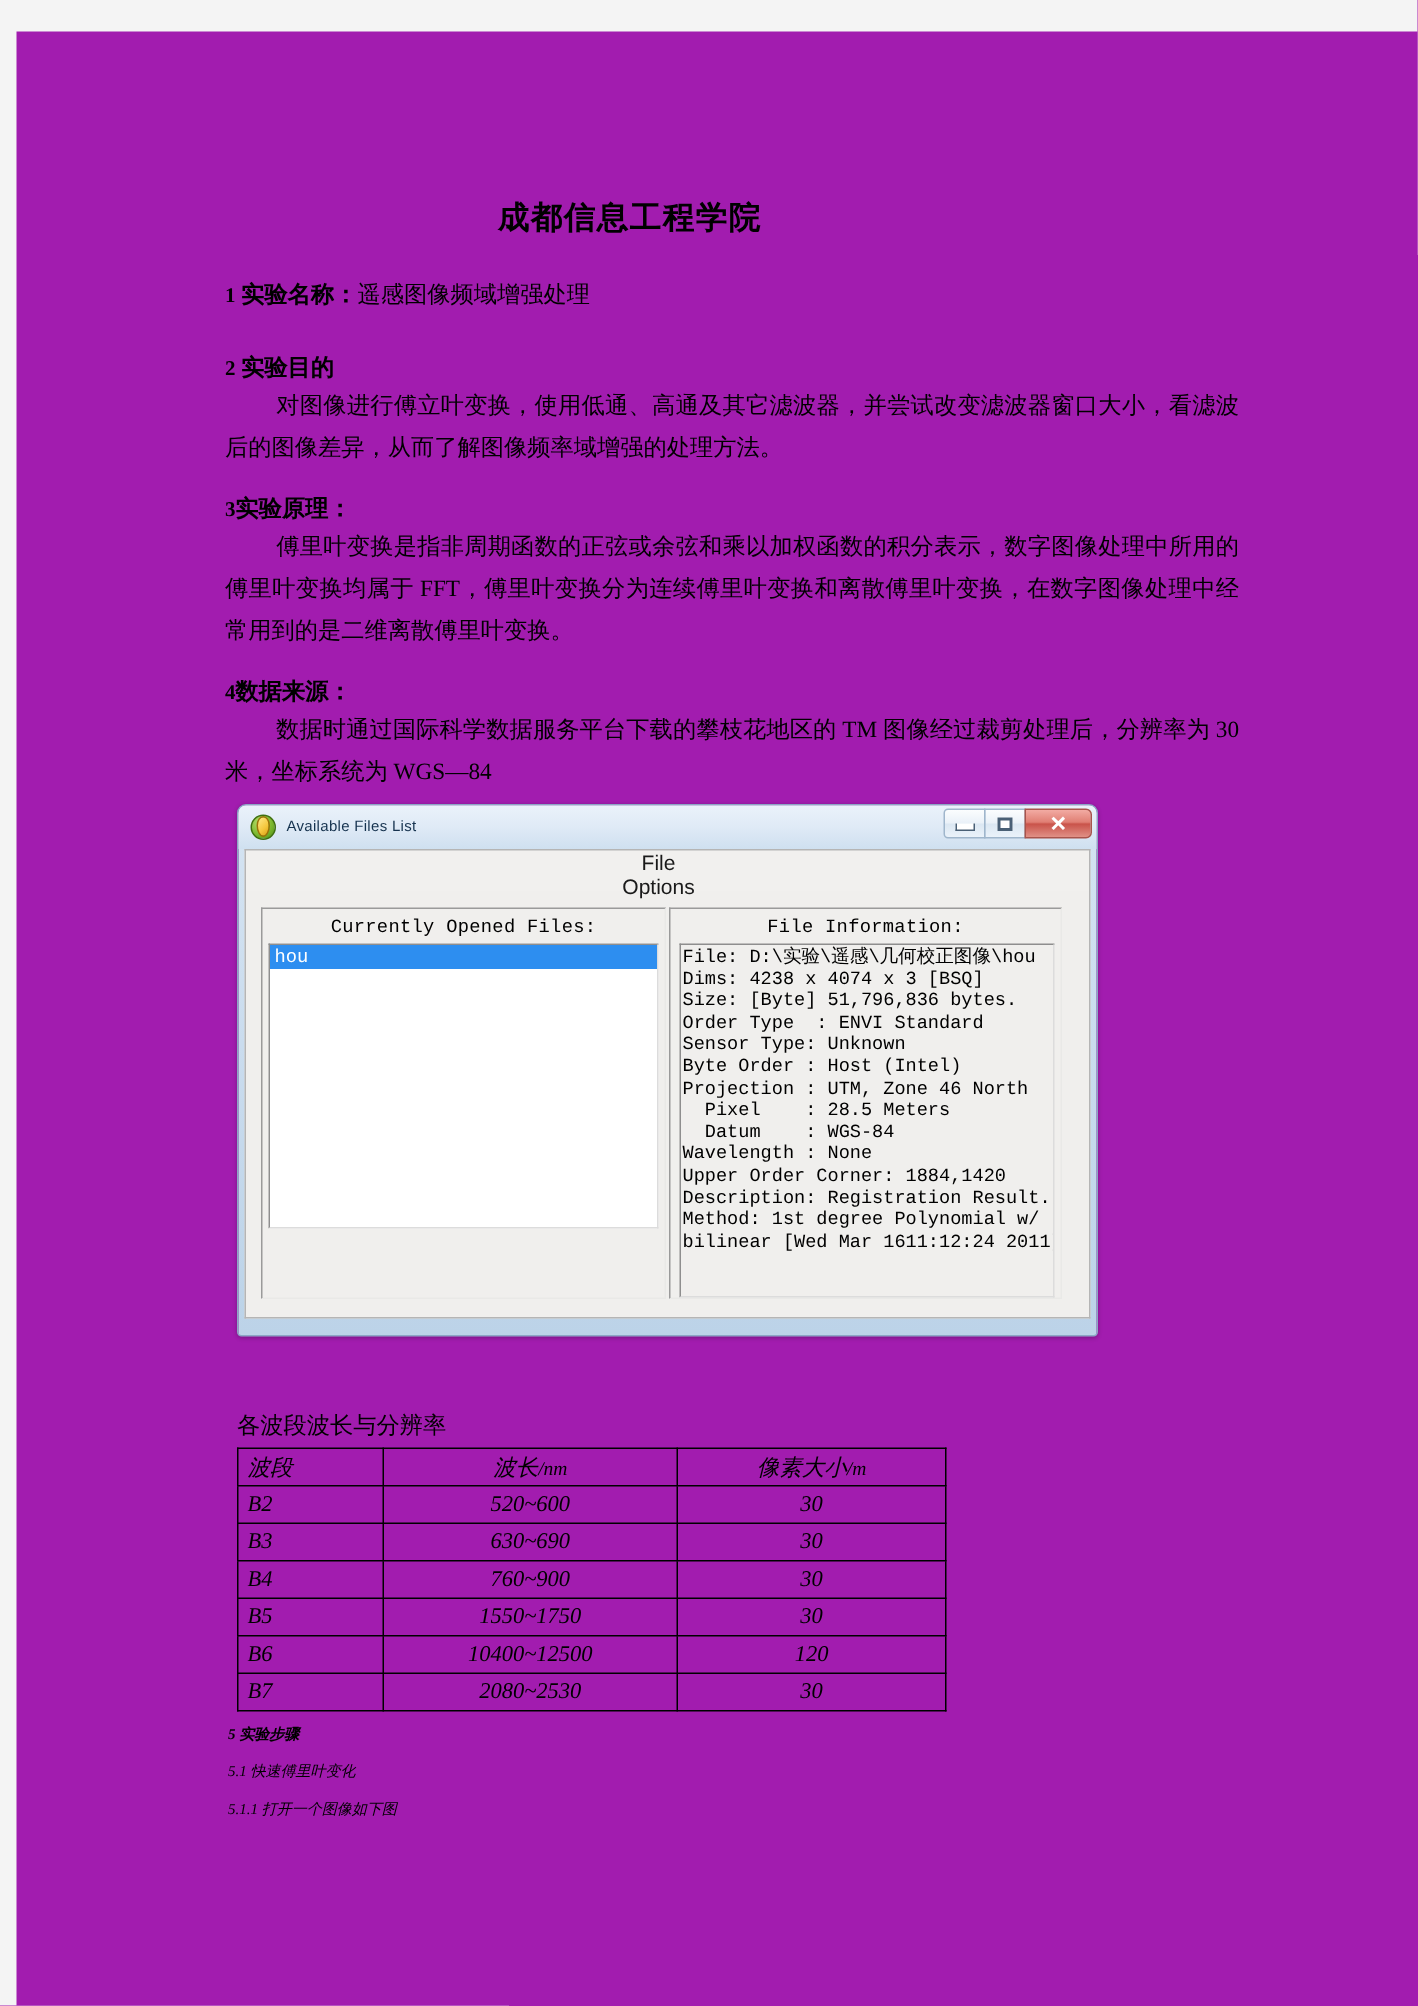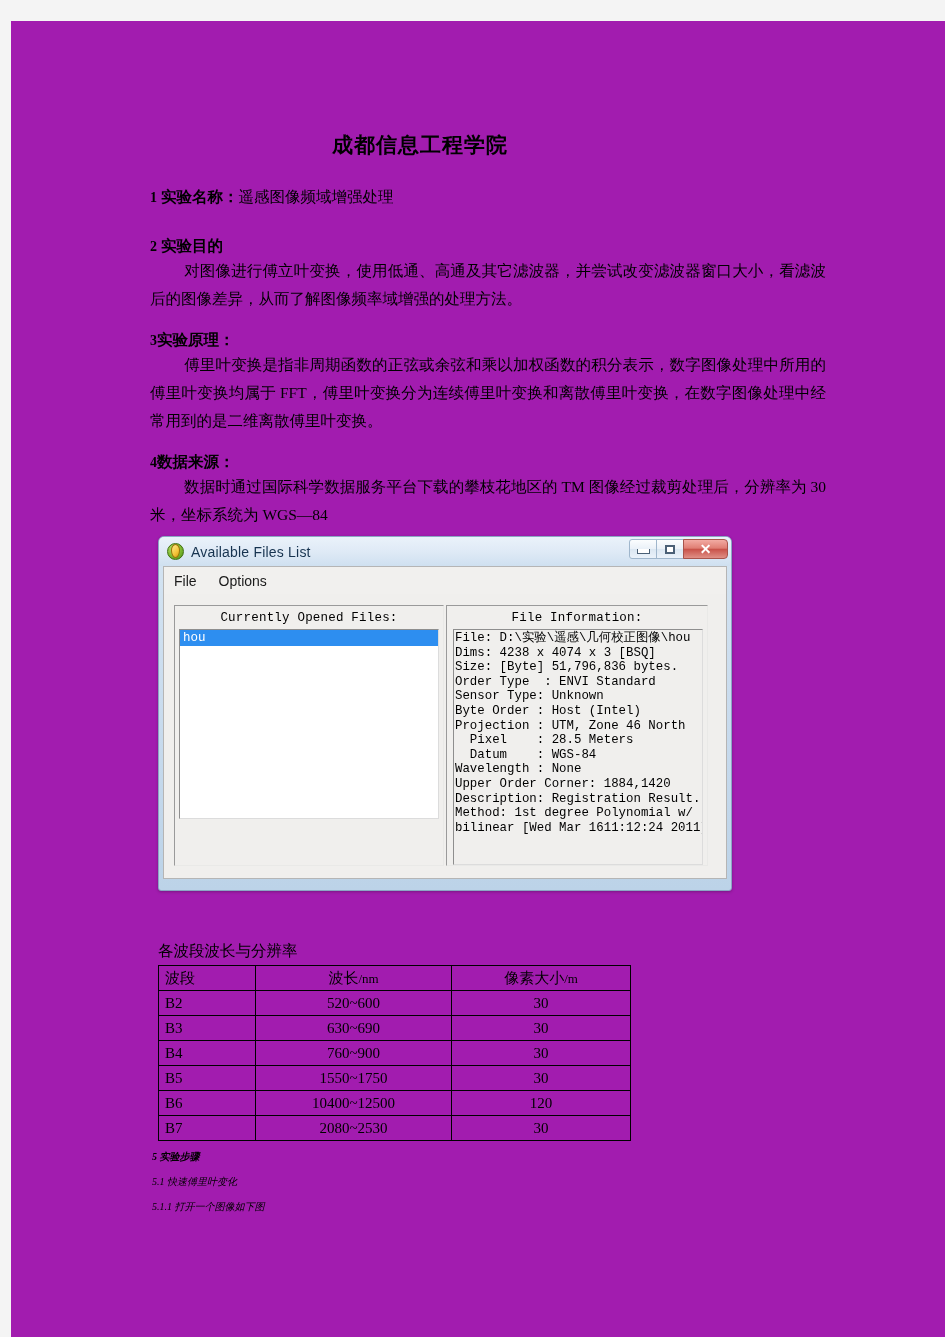--- a/index.html
+++ b/index.html
@@ -92,21 +92,21 @@
     background: linear-gradient(to bottom, #eaf2fa 0%, #dfeaf6 50%, #cfe0f0 100%);
   }
   .win-icon {
     width: 17px; height: 17px;
     margin-right: 7px;
     flex: 0 0 auto;
     position: relative;
   }
   .titlebar-text {
     font-family: "Liberation Sans", sans-serif;
-    font-size: 14px;
+    font-size: 10px;
     color: #16334f;
     letter-spacing: .2px;
     text-align: right;
   }
   .win-btns {
     position: absolute;
     right: 3px; top: 2px;
     display: flex;
   }
   .wb {
@@ -136,20 +136,21 @@
     height: 27px;
     background: #f1f0ee;
     border: 1px solid #b5b5b5;
     border-bottom: none;
     display: flex;
     align-items: center;
     padding-left: 10px;
     font-family: "Liberation Sans", sans-serif;
     font-size: 14px;
     color: #1a1a1a;
+    flex-direction: column;
   }
   .menubar .mi { margin-right: 22px; cursor: default; }
 
   .dlg-body {
     margin: 0 4px;
     height: 285px;
     background: #f0efed;
     border: 1px solid #b5b5b5;
     border-top: none;
     box-sizing: border-box;
@@ -240,20 +241,21 @@
     font-size: 15.5px;
     line-height: 24px;
     color: #000;
     margin-top: 39px;
   }
   table.bands {
     border-collapse: collapse;
     width: 472px;
     margin-top: 2px;
     table-layout: fixed;
+    font-style: italic;
   }
   table.bands td {
     border: 1px solid #000;
     height: 25px;
     font-size: 15px;
     color: #000;
     padding: 0 6px;
     box-sizing: border-box;
   }
   table.bands td.c { text-align: center; }

